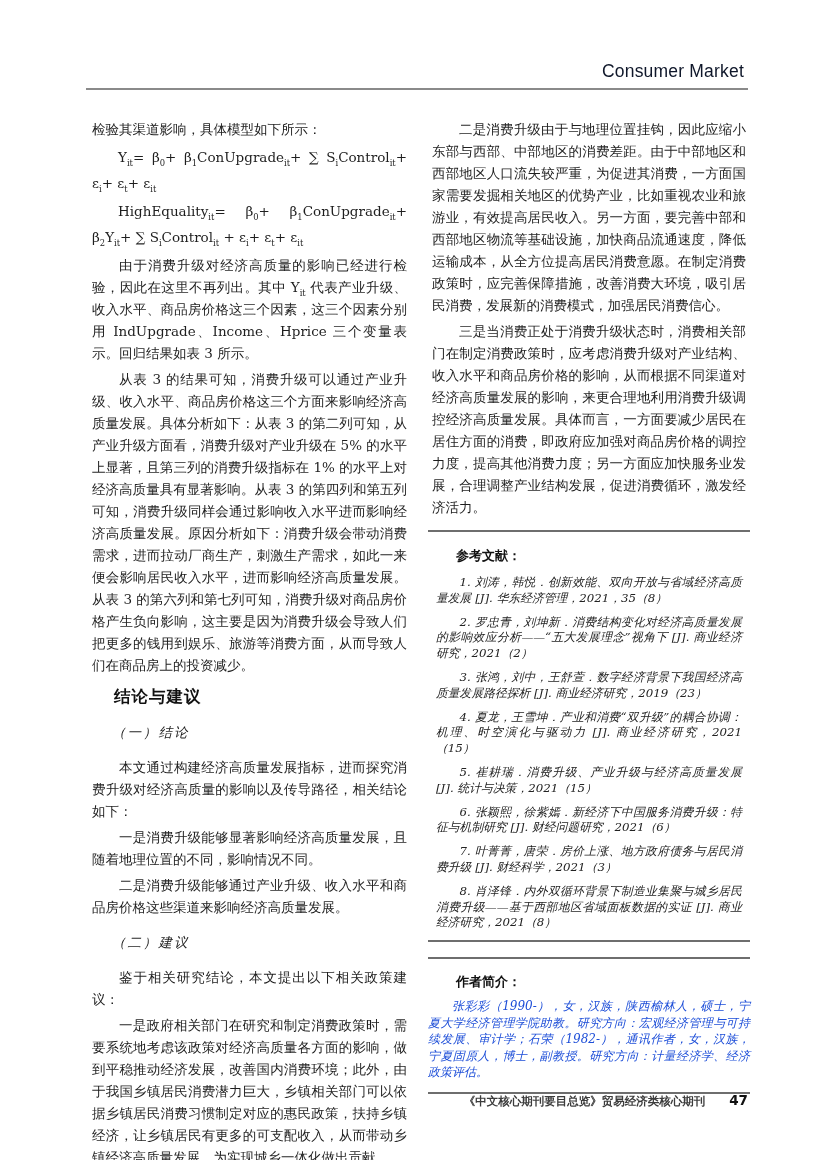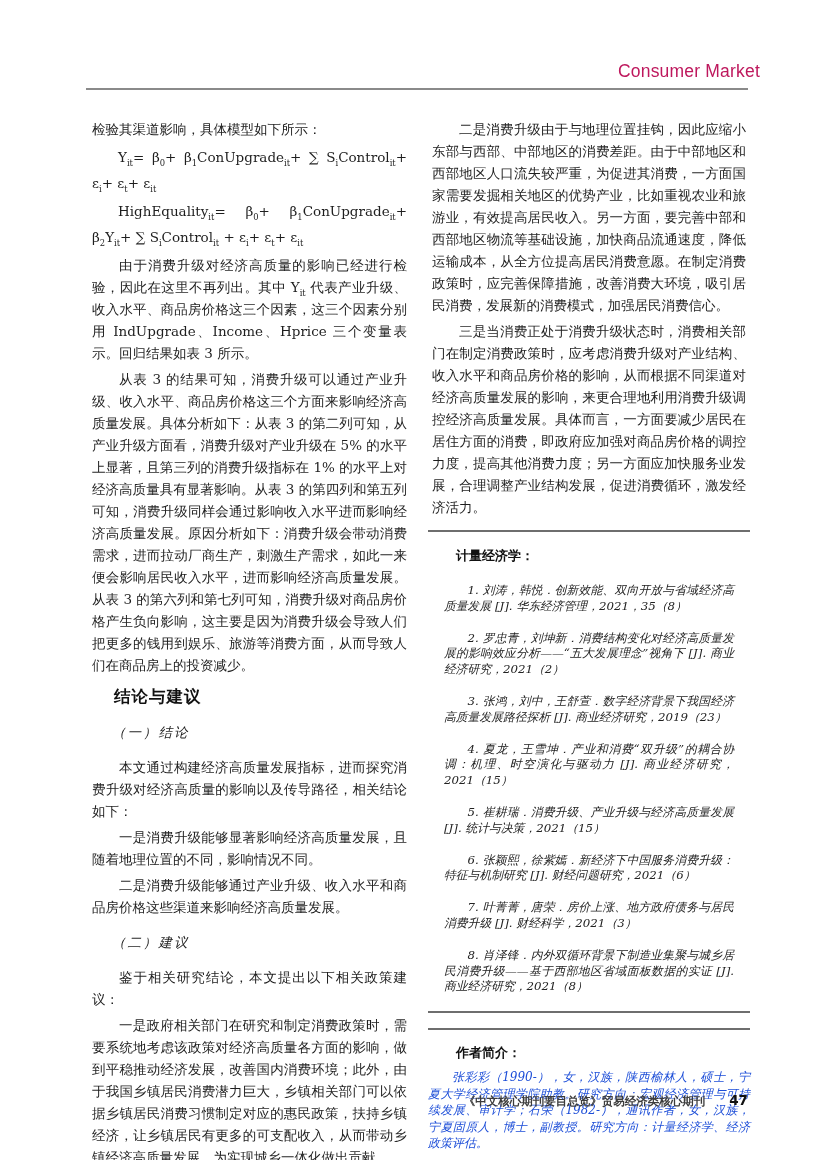--- a/index.html
+++ b/index.html
@@ -9,25 +9,25 @@
     height: 1160px;
     background: #ffffff;
     overflow: hidden;
     color: #1e1e1e;
     font-family: "DejaVu Serif", "Liberation Serif", serif;
   }
   
   .header-title {
     position: absolute;
     top: 61px;
-    right: 67px;
+    right: 83px;
     font-family: "Liberation Sans", "DejaVu Sans", sans-serif;
     font-size: 17.5px;
     font-weight: 500;
-    color: #be185d;
+    color: #0f172a;
     letter-spacing: 0.2px;
   }
   .header-rule {
     position: absolute;
     top: 88px;
     left: 86px;
     width: 662px;
     height: 2px;
     background: #8a8a8a;
   }
@@ -81,21 +81,21 @@
   .block-heading {
     margin: 13px 0 5px 28px;
     font-family: "DejaVu Sans", "Liberation Sans", sans-serif;
     font-size: 13px;
     font-weight: bold;
     color: #111111;
   }
   .author-heading { margin-top: 12px; }
 
   .ref-item {
-    margin: 16px;
+    margin: 8px;
     text-indent: 2em;
     font-size: 11.8px;
     line-height: 15.8px;
     font-style: italic;
     color: #222222;
   }
   .bio {
     margin: 4px 0 0 0;
     text-indent: 2em;
     font-size: 12px;
@@ -143,21 +143,21 @@
     <p class="subhead">（二）建议</p>
     <p class="body-par">鉴于相关研究结论，本文提出以下相关政策建议：</p>
     <p class="body-par">一是政府相关部门在研究和制定消费政策时，需要系统地考虑该政策对经济高质量各方面的影响，做到平稳推动经济发展，改善国内消费环境；此外，由于我国乡镇居民消费潜力巨大，乡镇相关部门可以依据乡镇居民消费习惯制定对应的惠民政策，扶持乡镇经济，让乡镇居民有更多的可支配收入，从而带动乡镇经济高质量发展，为实现城乡一体化做出贡献。</p>
   </div>
 
   <div class="col col-right">
     <p class="body-par">二是消费升级由于与地理位置挂钩，因此应缩小东部与西部、中部地区的消费差距。由于中部地区和西部地区人口流失较严重，为促进其消费，一方面国家需要发掘相关地区的优势产业，比如重视农业和旅游业，有效提高居民收入。另一方面，要完善中部和西部地区物流等基础设施，加快商品流通速度，降低运输成本，从全方位提高居民消费意愿。在制定消费政策时，应完善保障措施，改善消费大环境，吸引居民消费，发展新的消费模式，加强居民消费信心。</p>
     <p class="body-par">三是当消费正处于消费升级状态时，消费相关部门在制定消费政策时，应考虑消费升级对产业结构、收入水平和商品房价格的影响，从而根据不同渠道对经济高质量发展的影响，来更合理地利用消费升级调控经济高质量发展。具体而言，一方面要减少居民在居住方面的消费，即政府应加强对商品房价格的调控力度，提高其他消费力度；另一方面应加快服务业发展，合理调整产业结构发展，促进消费循环，激发经济活力。</p>
 
     <div class="rule rule-refs-top"></div>
-    <p class="block-heading">计量经济学：</p>
+    <p class="block-heading">参考文献：</p>
     <div>
 
         <p class="ref-item">1. 刘涛，韩悦．创新效能、双向开放与省域经济高质量发展 [J]. 华东经济管理，2021，35（8）</p>
 
         <p class="ref-item">2. 罗忠青，刘坤新．消费结构变化对经济高质量发展的影响效应分析——“五大发展理念”视角下 [J]. 商业经济研究，2021（2）</p>
 
         <p class="ref-item">3. 张鸿，刘中，王舒萱．数字经济背景下我国经济高质量发展路径探析 [J]. 商业经济研究，2019（23）</p>
 
         <p class="ref-item">4. 夏龙，王雪坤．产业和消费“双升级”的耦合协调：机理、时空演化与驱动力 [J]. 商业经济研究，2021（15）</p>
 

